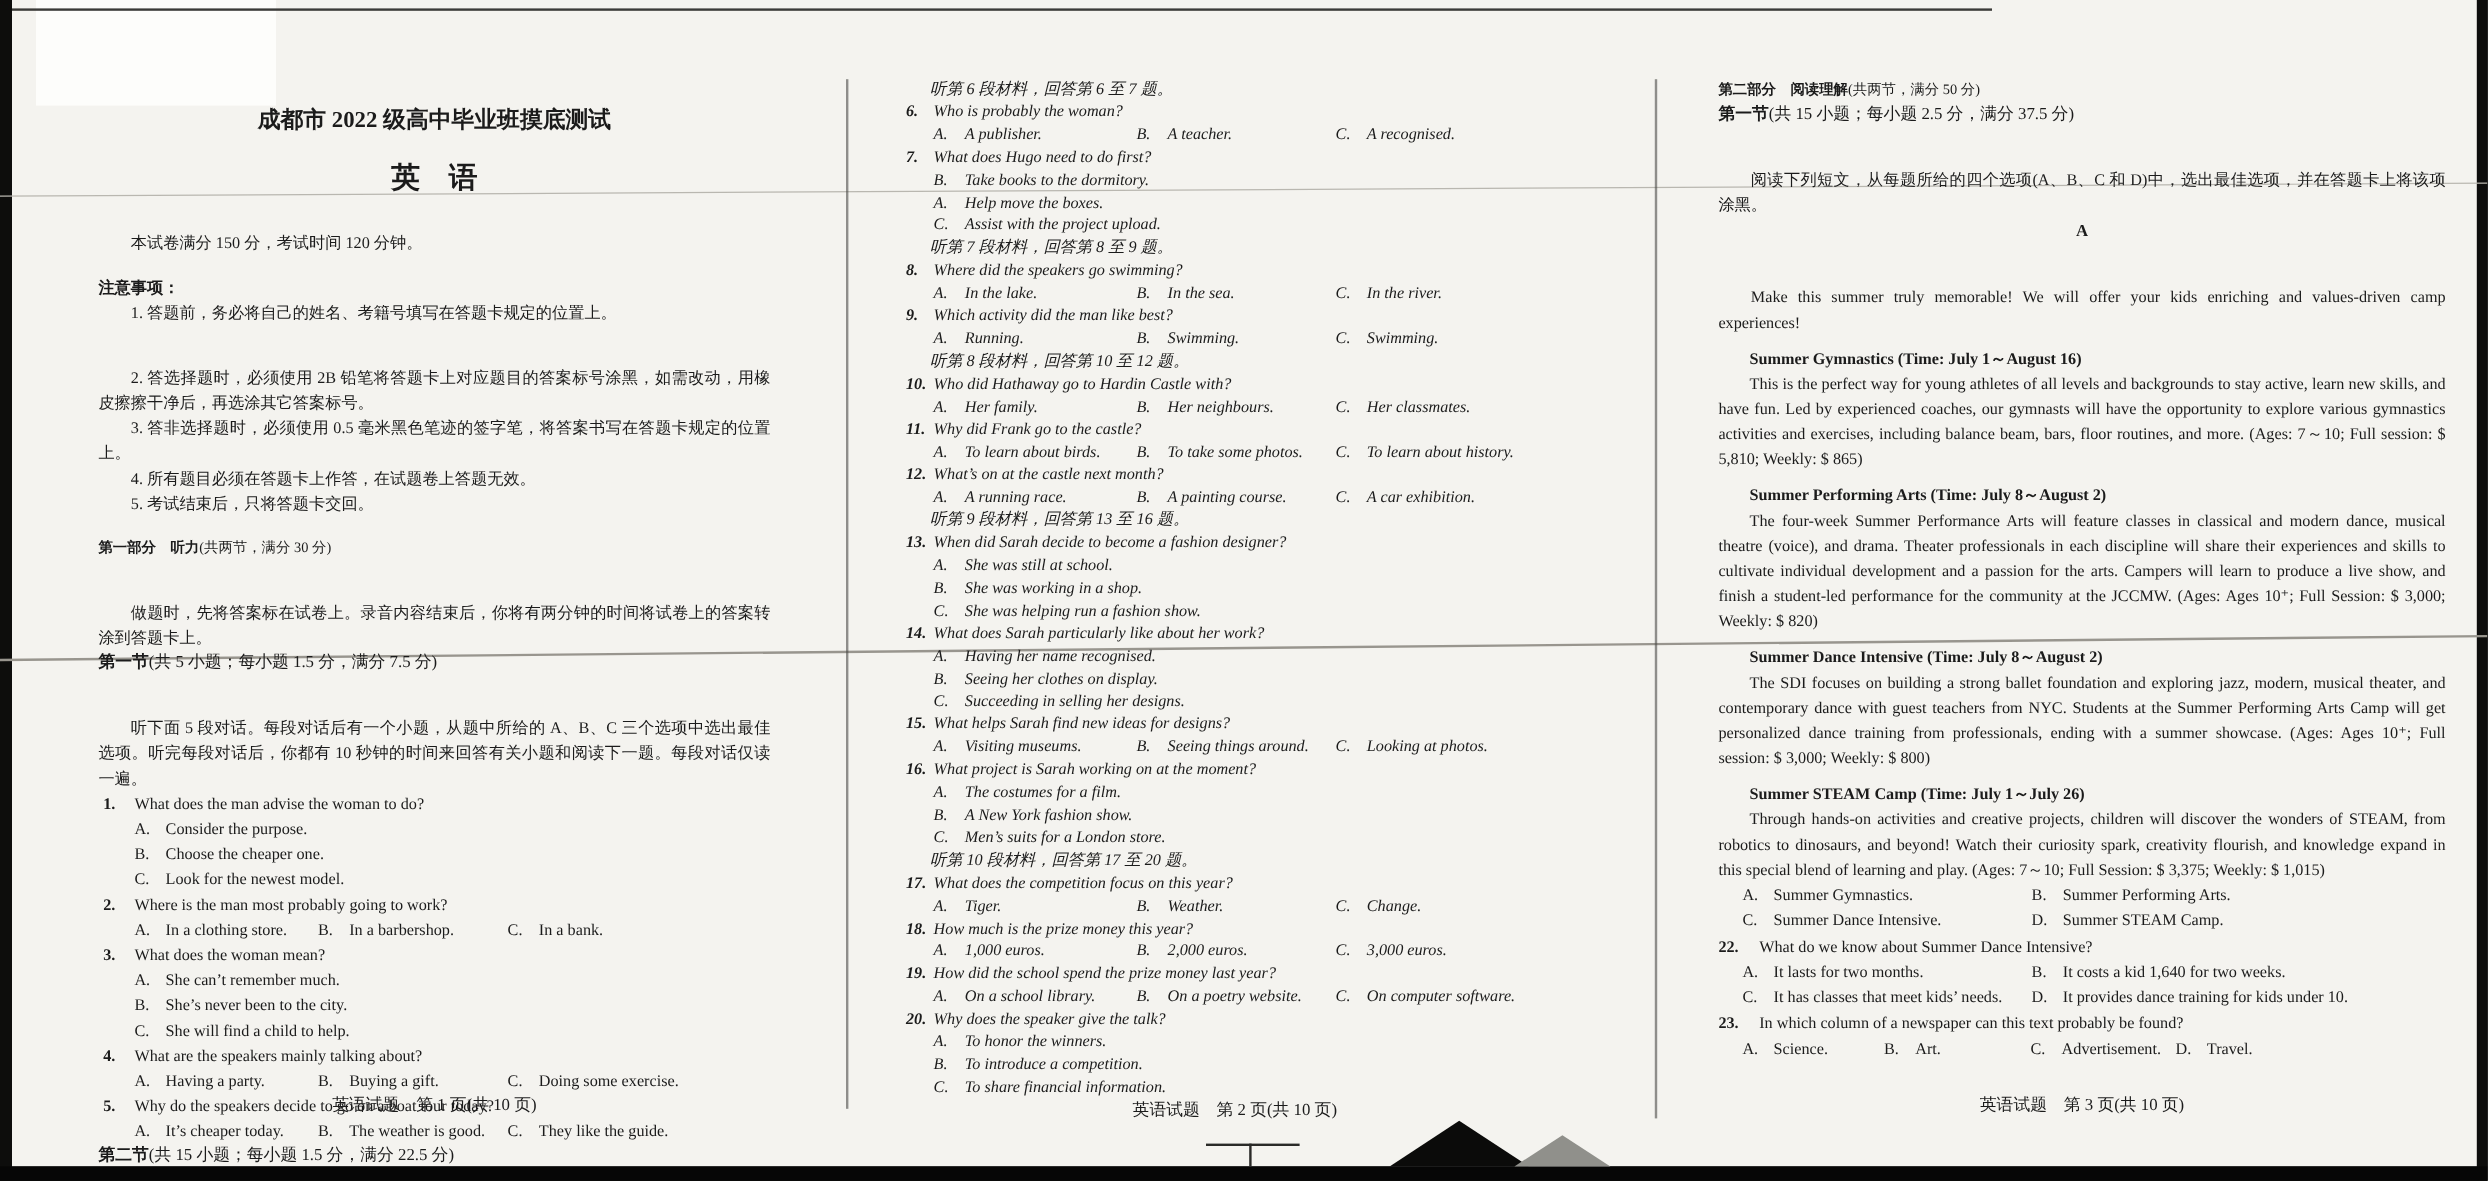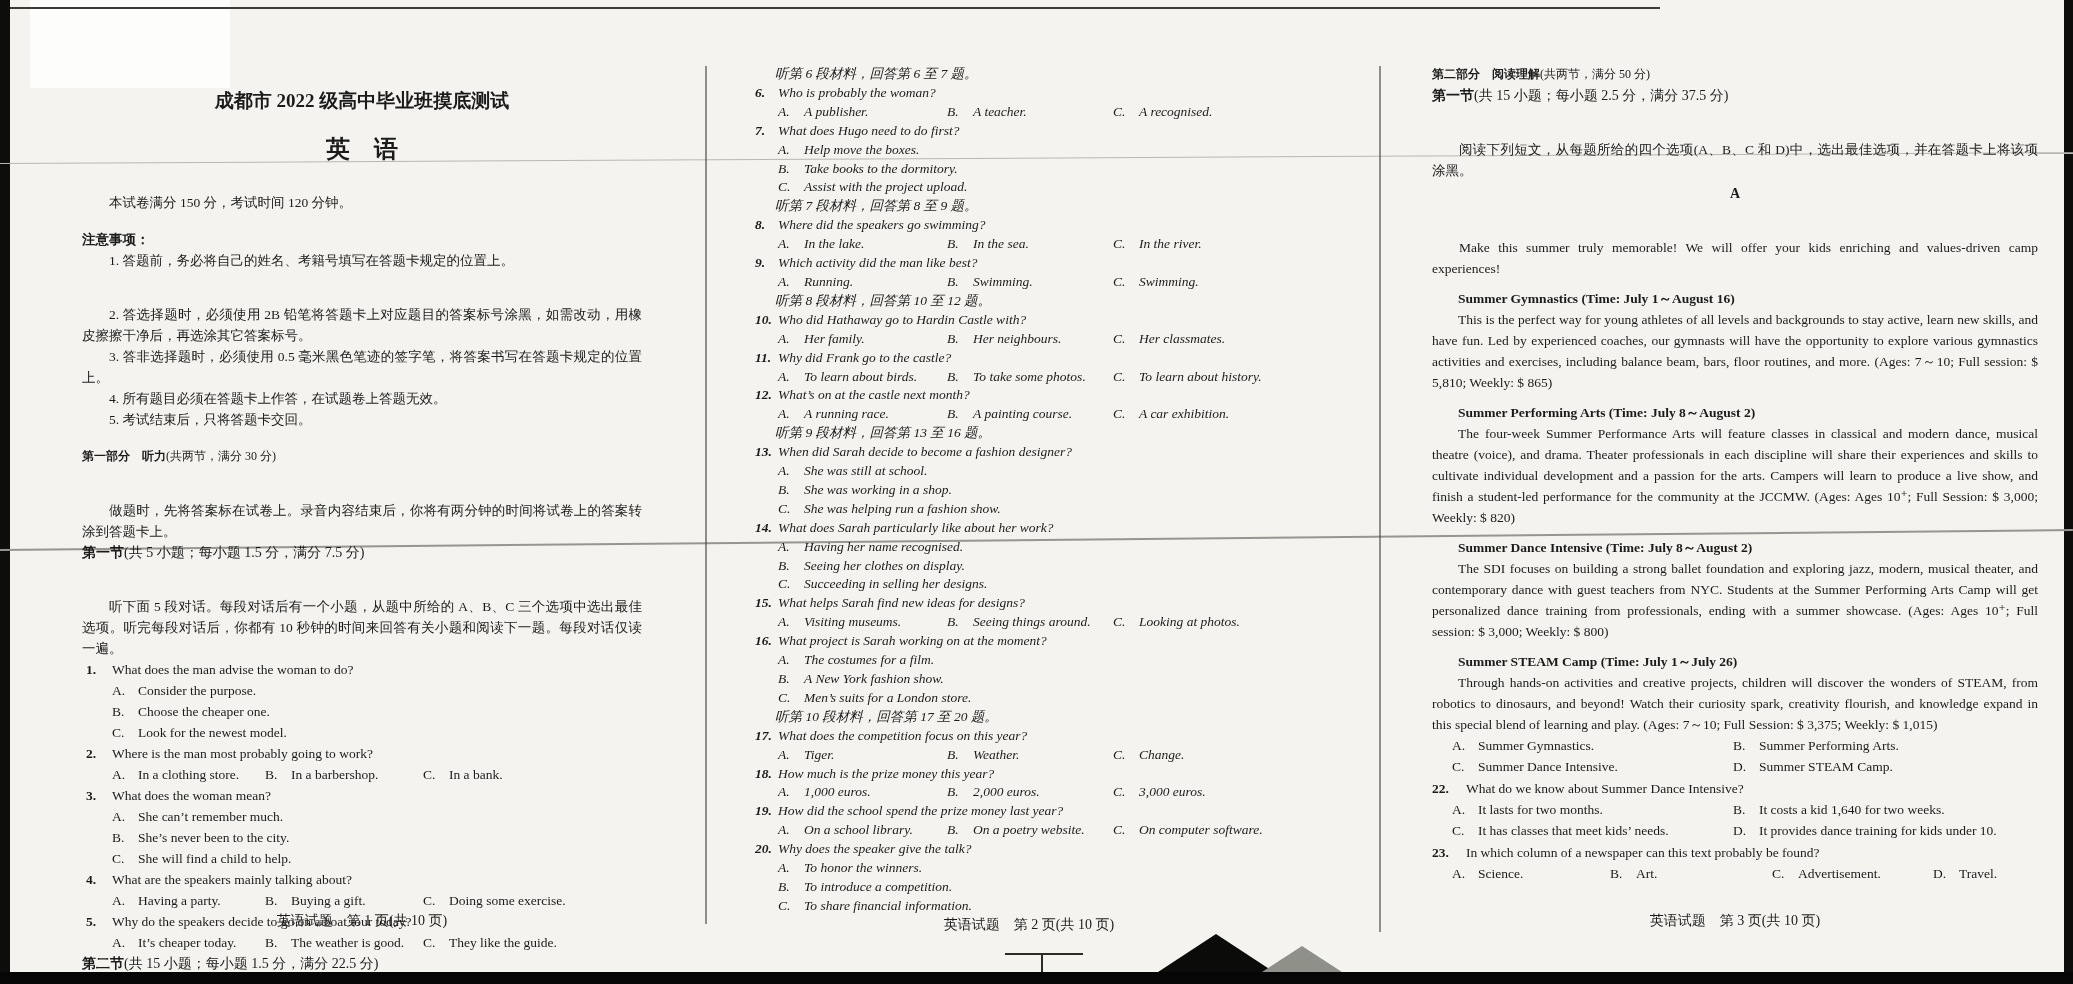--- a/index.html
+++ b/index.html
@@ -40,21 +40,21 @@
   .para-indent{text-indent:2em;}
   .just{text-align:justify;margin-top:33px;}
 
   .q-row,.opt-row,.material{position:relative;}
   .q-num{position:absolute;left:0;font-weight:bold;}
   .col1 .q-row,.col1 .opt-row{padding-left:30px;}
   .col1 .q-num{left:4px;}
   .col2 .q-row,.col2 .opt-row{padding-left:23px;}
   .col2 .material{padding-left:20px;}
   .col3 .q-row{padding-left:34px;}
-  .col3 .opt-row{padding-left:20px;gap:40px;}
+  .col3 .opt-row{padding-left:20px;}
   .grid2,.grid3,.grid4{display:grid;}
   .col1 .grid3{grid-template-columns:153px 158px 1fr;}
   .col2 .grid3{grid-template-columns:169px 166px 1fr;}
   .col3 .grid2{grid-template-columns:241px 1fr;}
   .col3 .grid4{grid-template-columns:118px 122px 121px 1fr;}
   .opt{white-space:nowrap;}
   .opt-label{display:inline-block;width:26px;}
 
   .passage-label{text-align:center;font-weight:bold;font-size:14px;margin:2px 0;}
   .camp-title{font-weight:bold;padding-left:26px;margin-top:9px;}
@@ -134,22 +134,22 @@
   <div class="col col2">
     <div id="p2-blocks">
         <div class="material">听第 6 段材料，回答第 6 至 7 题。</div>
         <div class="q-row"><span class="q-num">6.</span><span class="q-text">Who is probably the woman?</span></div>
         <div class="opt-row grid3">
           <span class="opt"><span class="opt-label">A.</span><span class="opt-text">A publisher.</span></span>
           <span class="opt"><span class="opt-label">B.</span><span class="opt-text">A teacher.</span></span>
           <span class="opt"><span class="opt-label">C.</span><span class="opt-text">A recognised.</span></span>
         </div>
         <div class="q-row"><span class="q-num">7.</span><span class="q-text">What does Hugo need to do first?</span></div>
+        <div class="opt-row"><span class="opt"><span class="opt-label">B.</span><span class="opt-text">Take books to the dormitory.</span></span></div>
         <div class="opt-row"><span class="opt"><span class="opt-label">A.</span><span class="opt-text">Help move the boxes.</span></span></div>
-        <div class="opt-row"><span class="opt"><span class="opt-label">B.</span><span class="opt-text">Take books to the dormitory.</span></span></div>
         <div class="opt-row"><span class="opt"><span class="opt-label">C.</span><span class="opt-text">Assist with the project upload.</span></span></div>
         <div class="material">听第 7 段材料，回答第 8 至 9 题。</div>
         <div class="q-row"><span class="q-num">8.</span><span class="q-text">Where did the speakers go swimming?</span></div>
         <div class="opt-row grid3">
           <span class="opt"><span class="opt-label">A.</span><span class="opt-text">In the lake.</span></span>
           <span class="opt"><span class="opt-label">B.</span><span class="opt-text">In the sea.</span></span>
           <span class="opt"><span class="opt-label">C.</span><span class="opt-text">In the river.</span></span>
         </div>
         <div class="q-row"><span class="q-num">9.</span><span class="q-text">Which activity did the man like best?</span></div>
         <div class="opt-row grid3">

